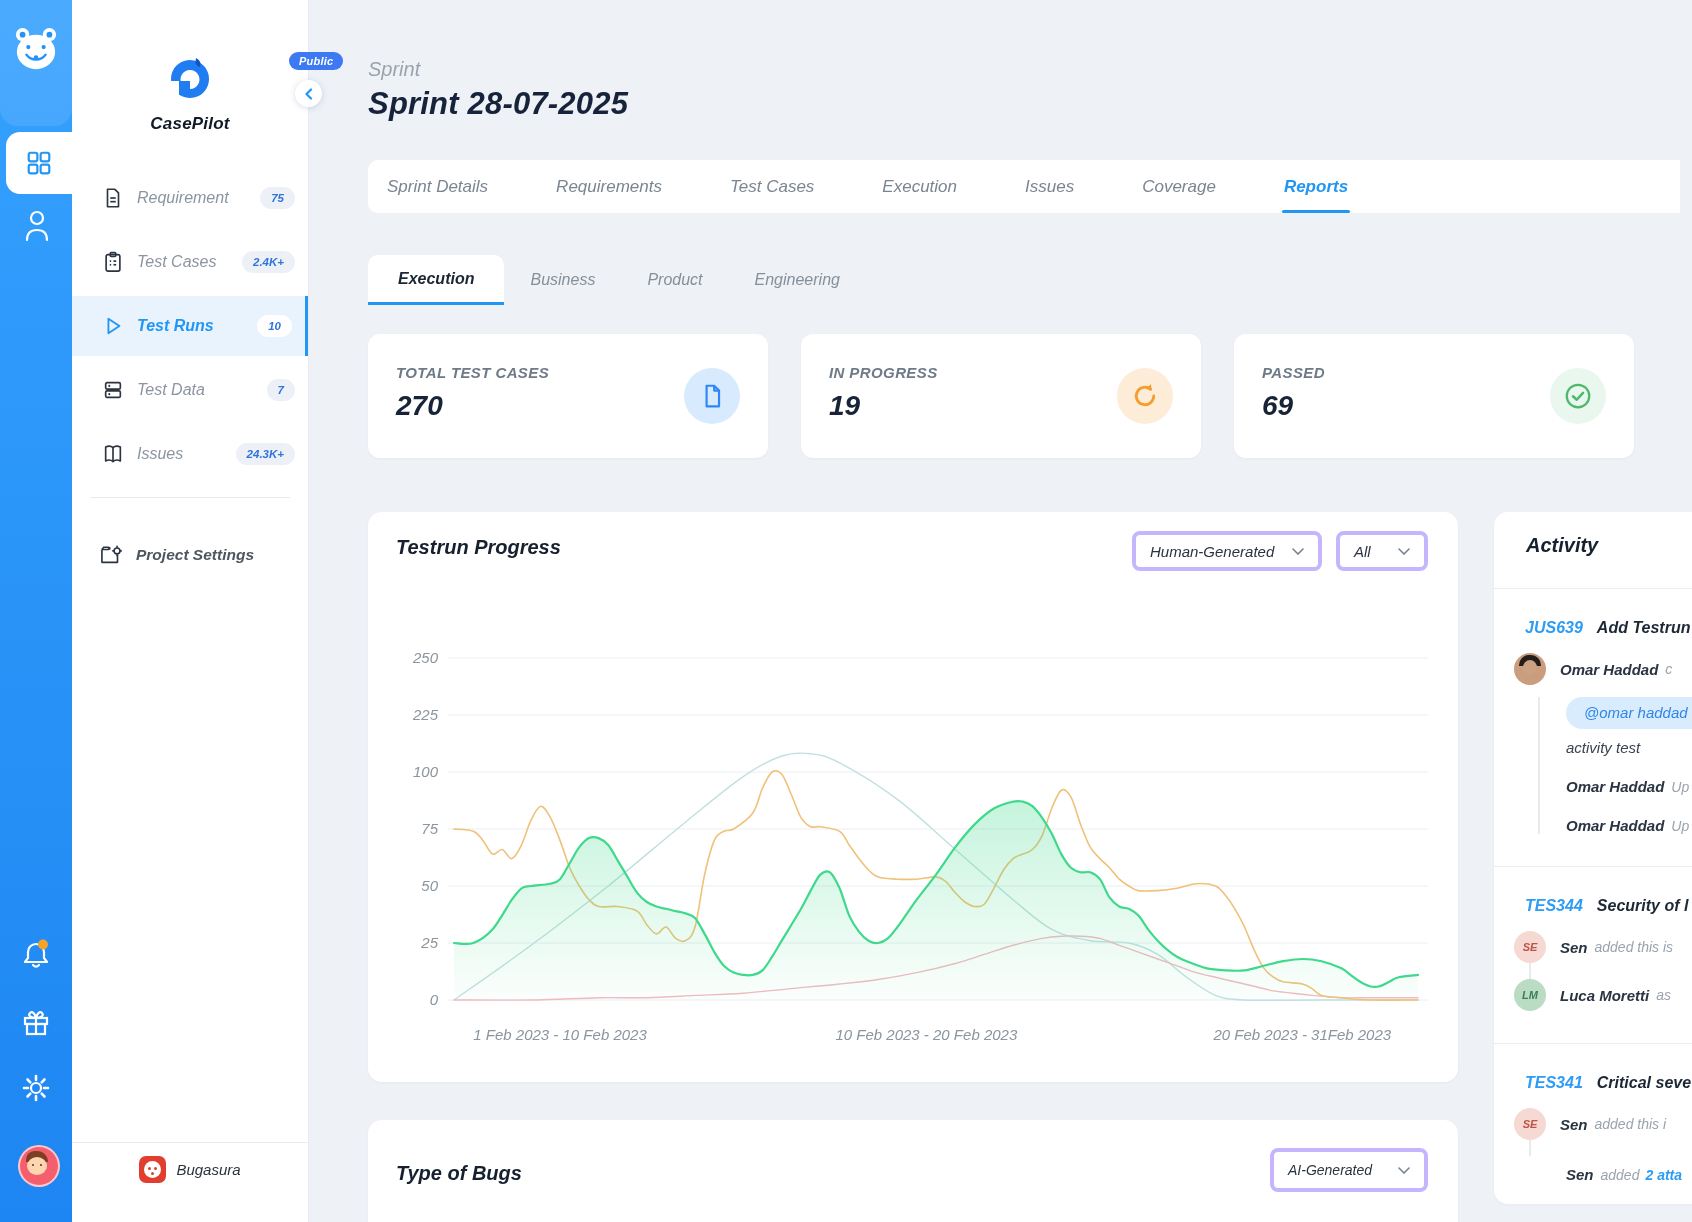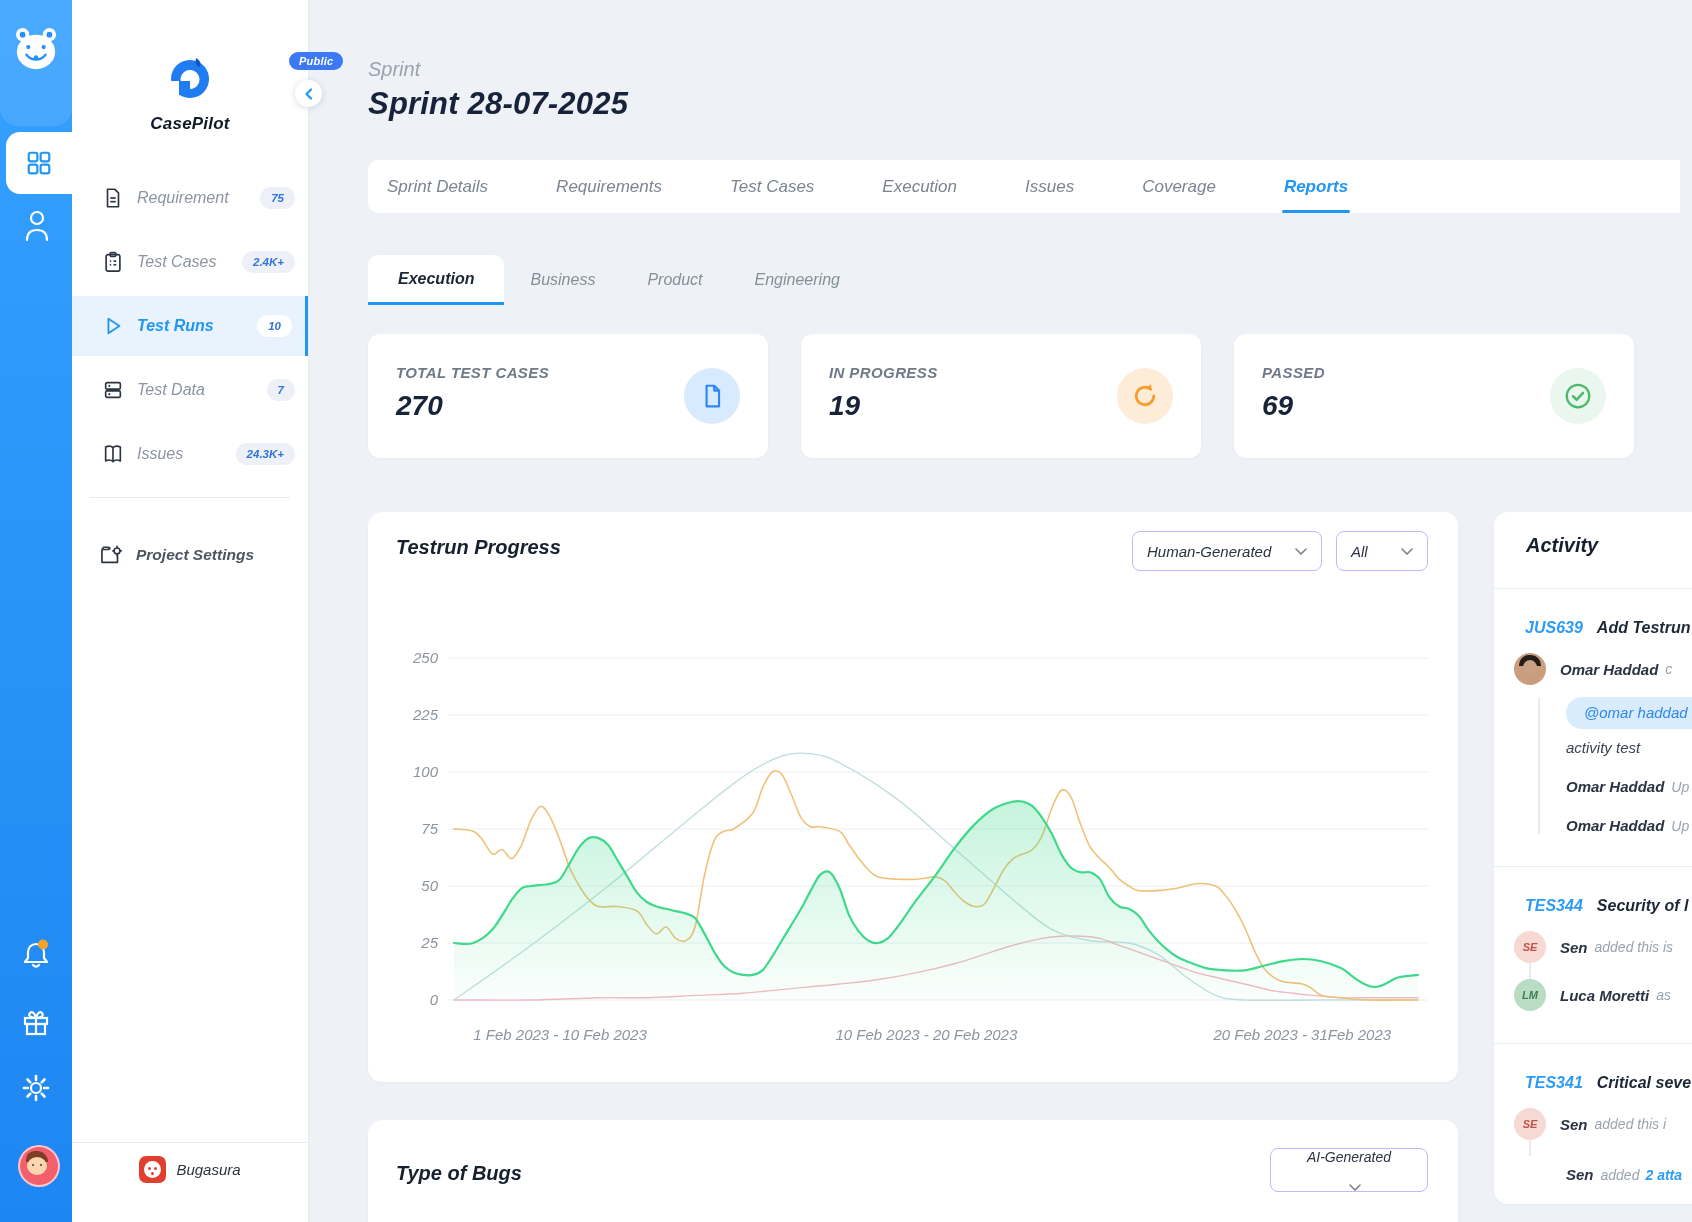--- a/index.html
+++ b/index.html
@@ -65,32 +65,32 @@
   .stat-card{width:400px;height:124px;background:#fff;border-radius:12px;box-shadow:0 1px 3px rgba(20,40,80,.04);position:relative;}
   .stat-label{position:absolute;left:28px;top:30px;font-size:15px;font-weight:600;color:#6e7a87;letter-spacing:.4px;}
   .stat-value{position:absolute;left:28px;top:56px;font-size:28px;font-weight:bold;color:#172336;}
   .stat-icon{position:absolute;right:28px;top:34px;width:56px;height:56px;border-radius:50%;display:flex;align-items:center;justify-content:center;}
   .stat-icon.blue{background:#d8eafd;}
   .stat-icon.orange{background:#fdecd7;}
   .stat-icon.green{background:#eaf7ef;}
 
   .chart-card{position:absolute;left:60px;top:512px;width:1090px;height:570px;background:#fff;border-radius:14px;box-shadow:0 1px 3px rgba(20,40,80,.04);}
   .chart-title{position:absolute;left:28px;top:24px;font-size:20px;font-weight:bold;color:#16202e;}
-  .dd{position:absolute;height:40px;border:1px solid #c4b5fd;border-radius:8px;background:#fff;display:flex;align-items:center;justify-content:space-between;padding:0 14px;font-size:15px;color:#2a3340;cursor:pointer;box-sizing:border-box;}
+  .dd{position:absolute;height:40px;border:4px solid #c4b5fd;border-radius:8px;background:#fff;display:flex;align-items:center;justify-content:space-between;padding:0 14px;font-size:15px;color:#2a3340;cursor:pointer;box-sizing:border-box;}
   .dd .chev{margin-left:12px;}
   .dd-human{right:136px;top:19px;width:190px;}
   .dd-all{right:30px;top:19px;width:92px;}
   .legend{position:absolute;left:0;right:0;top:76px;display:flex;justify-content:center;gap:46px;}
   .legend-item{display:flex;align-items:center;gap:10px;font-size:15px;font-weight:600;color:#222d3a;}
   .legend-item .swatch{width:17px;height:17px;border-radius:5px;display:inline-block;}
   #trchart{position:absolute;left:20px;top:120px;}
 
   .bugs-card{position:absolute;left:60px;top:1120px;width:1090px;height:160px;background:#fff;border-radius:14px;box-shadow:0 1px 3px rgba(20,40,80,.04);}
   .bugs-title{position:absolute;left:28px;top:42px;font-size:20px;font-weight:bold;color:#16202e;}
-  .dd-bugs{right:30px;top:28px;width:158px;height:44px;font-size:14px;flex-direction:column;}
+  .dd-bugs{right:30px;top:28px;width:158px;height:44px;font-size:14px;}
 
   
   .activity-card{position:absolute;left:1494px;top:512px;width:330px;height:692px;background:#fff;border-radius:14px;box-shadow:0 1px 3px rgba(20,40,80,.04);padding-top:22px;box-sizing:border-box;}
   .act-title{margin:0 0 0 32px;font-size:20px;font-weight:bold;color:#16202e;height:26px;}
   .act-divider{height:1px;background:#e9edf1;margin-top:28px;}
   .act-divider.mid{margin-top:32px;}
   .act-head{padding-left:31px;margin-top:30px;font-size:16px;white-space:nowrap;}
   .act-head:first-of-type{margin-top:46px;}
   .act-id{color:#2e9bf5;font-weight:bold;margin-right:14px;}
   .act-head .act-head-title{color:#1d2836;font-weight:bold;}

